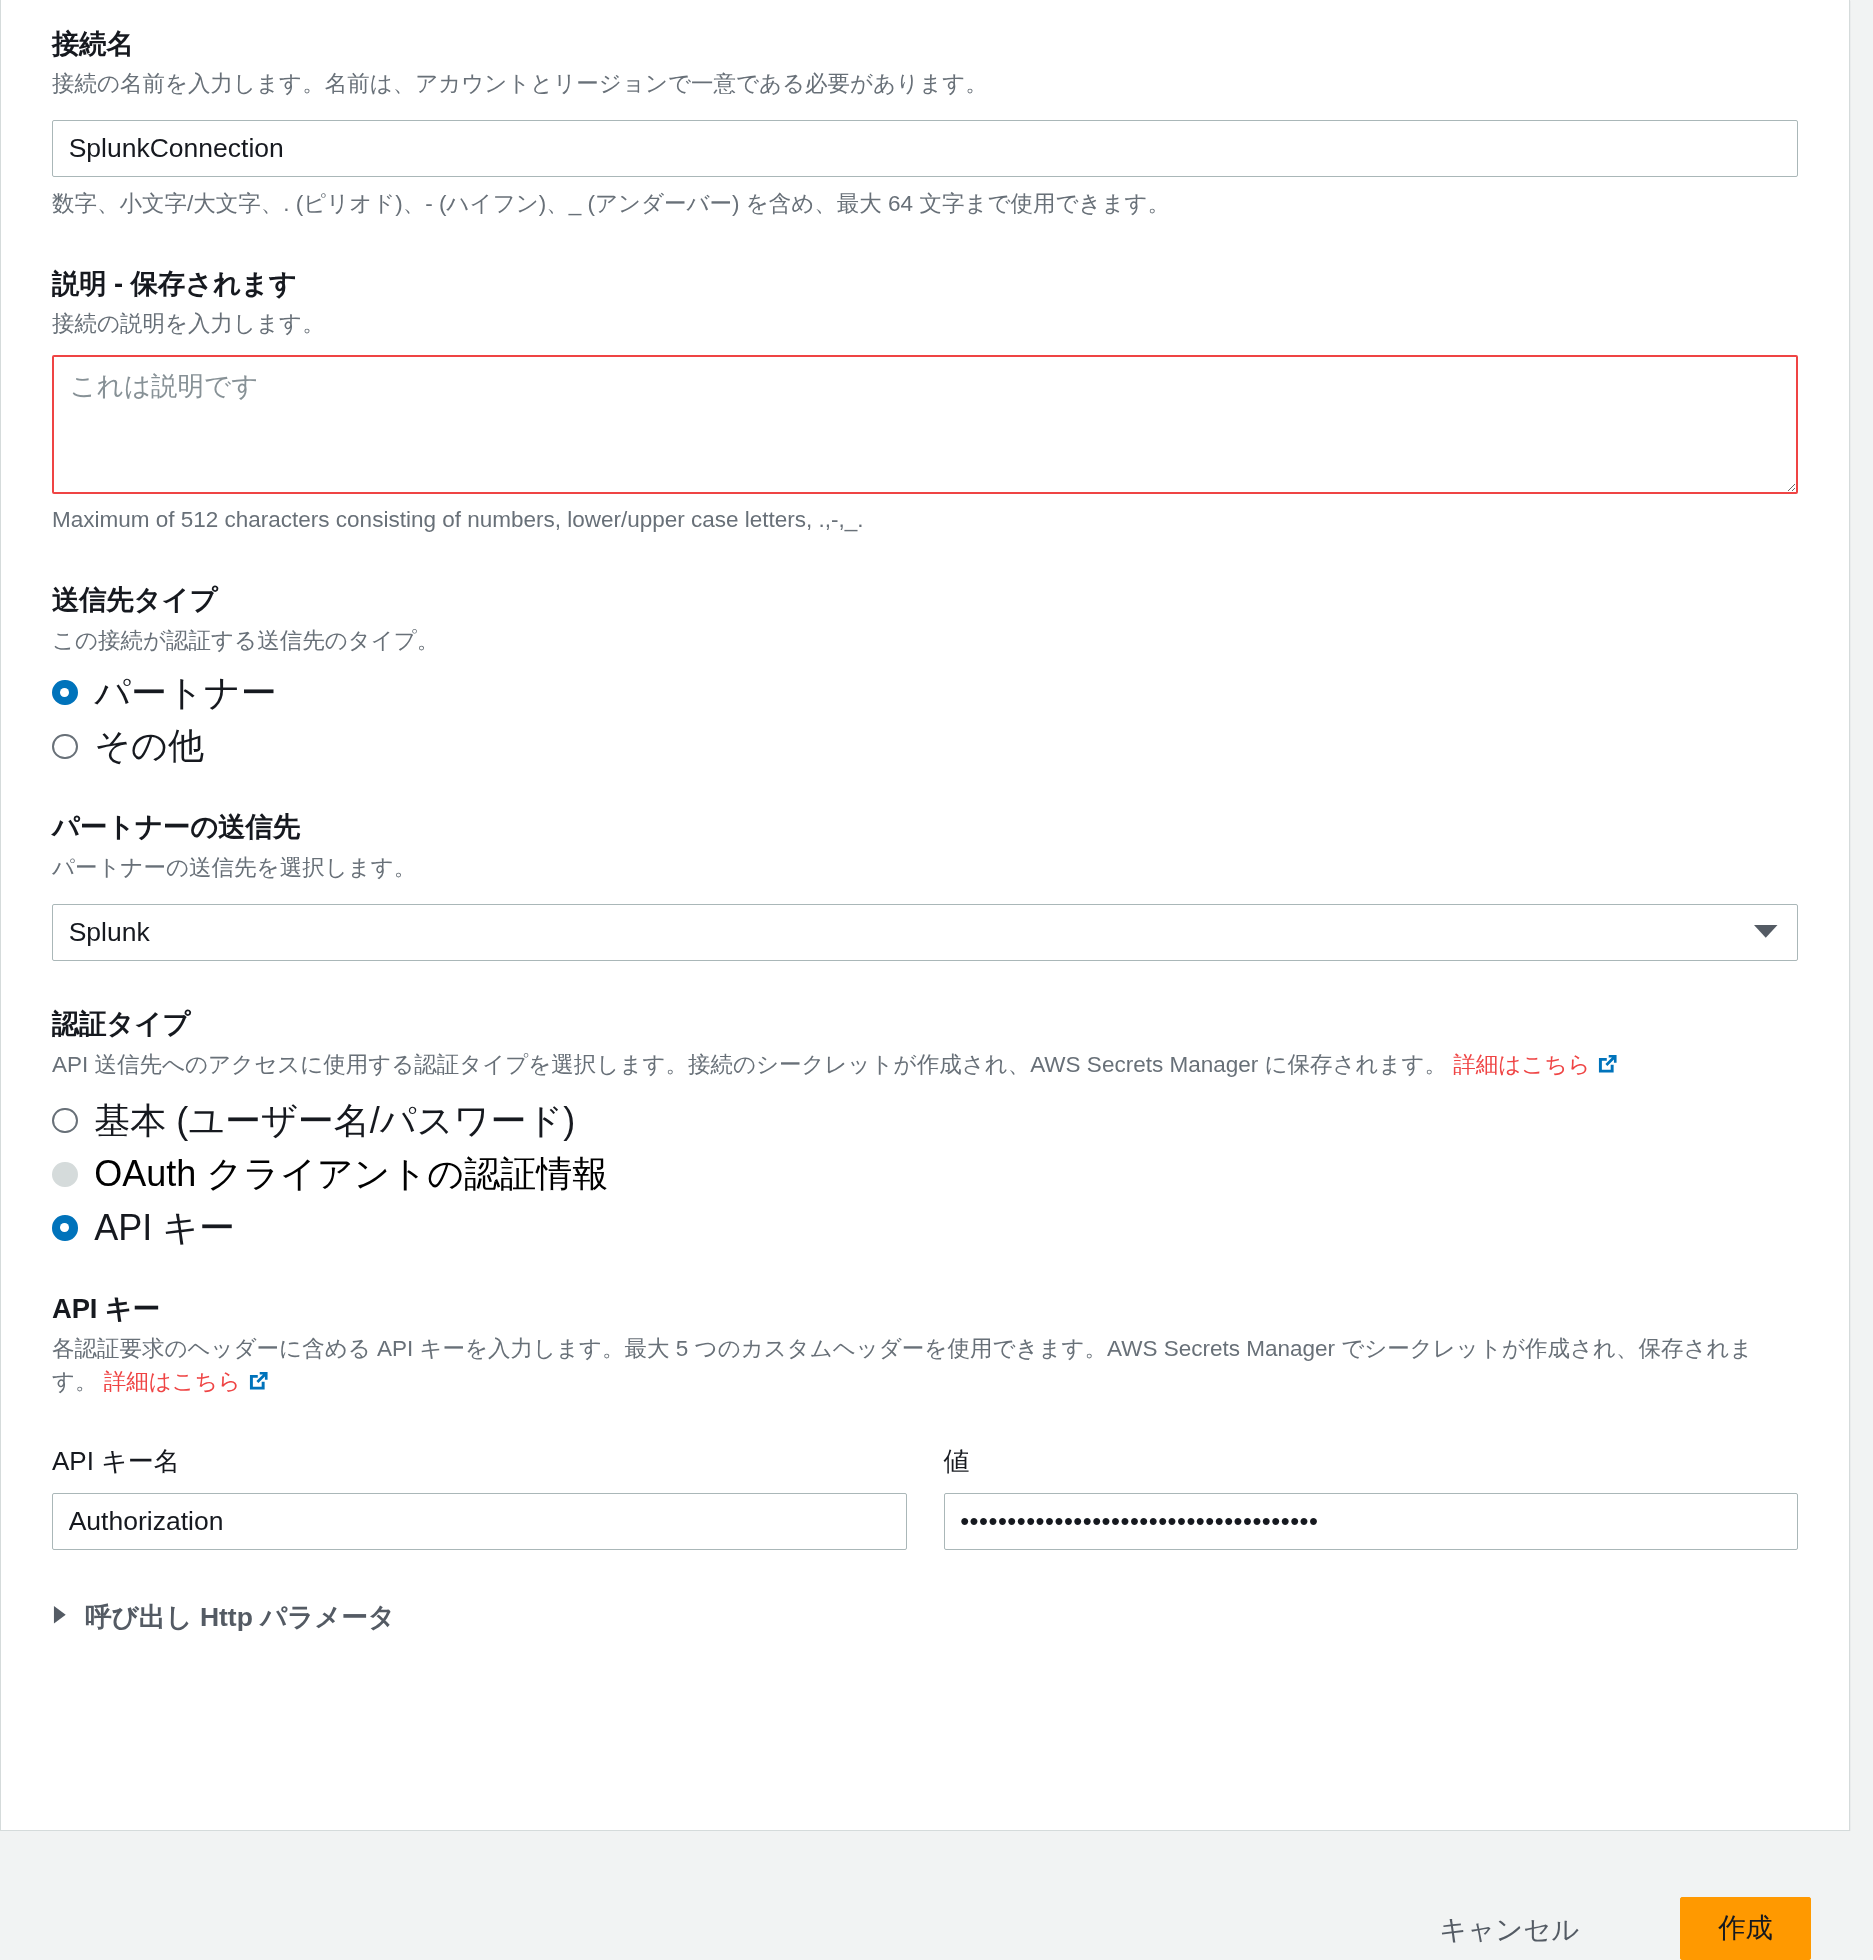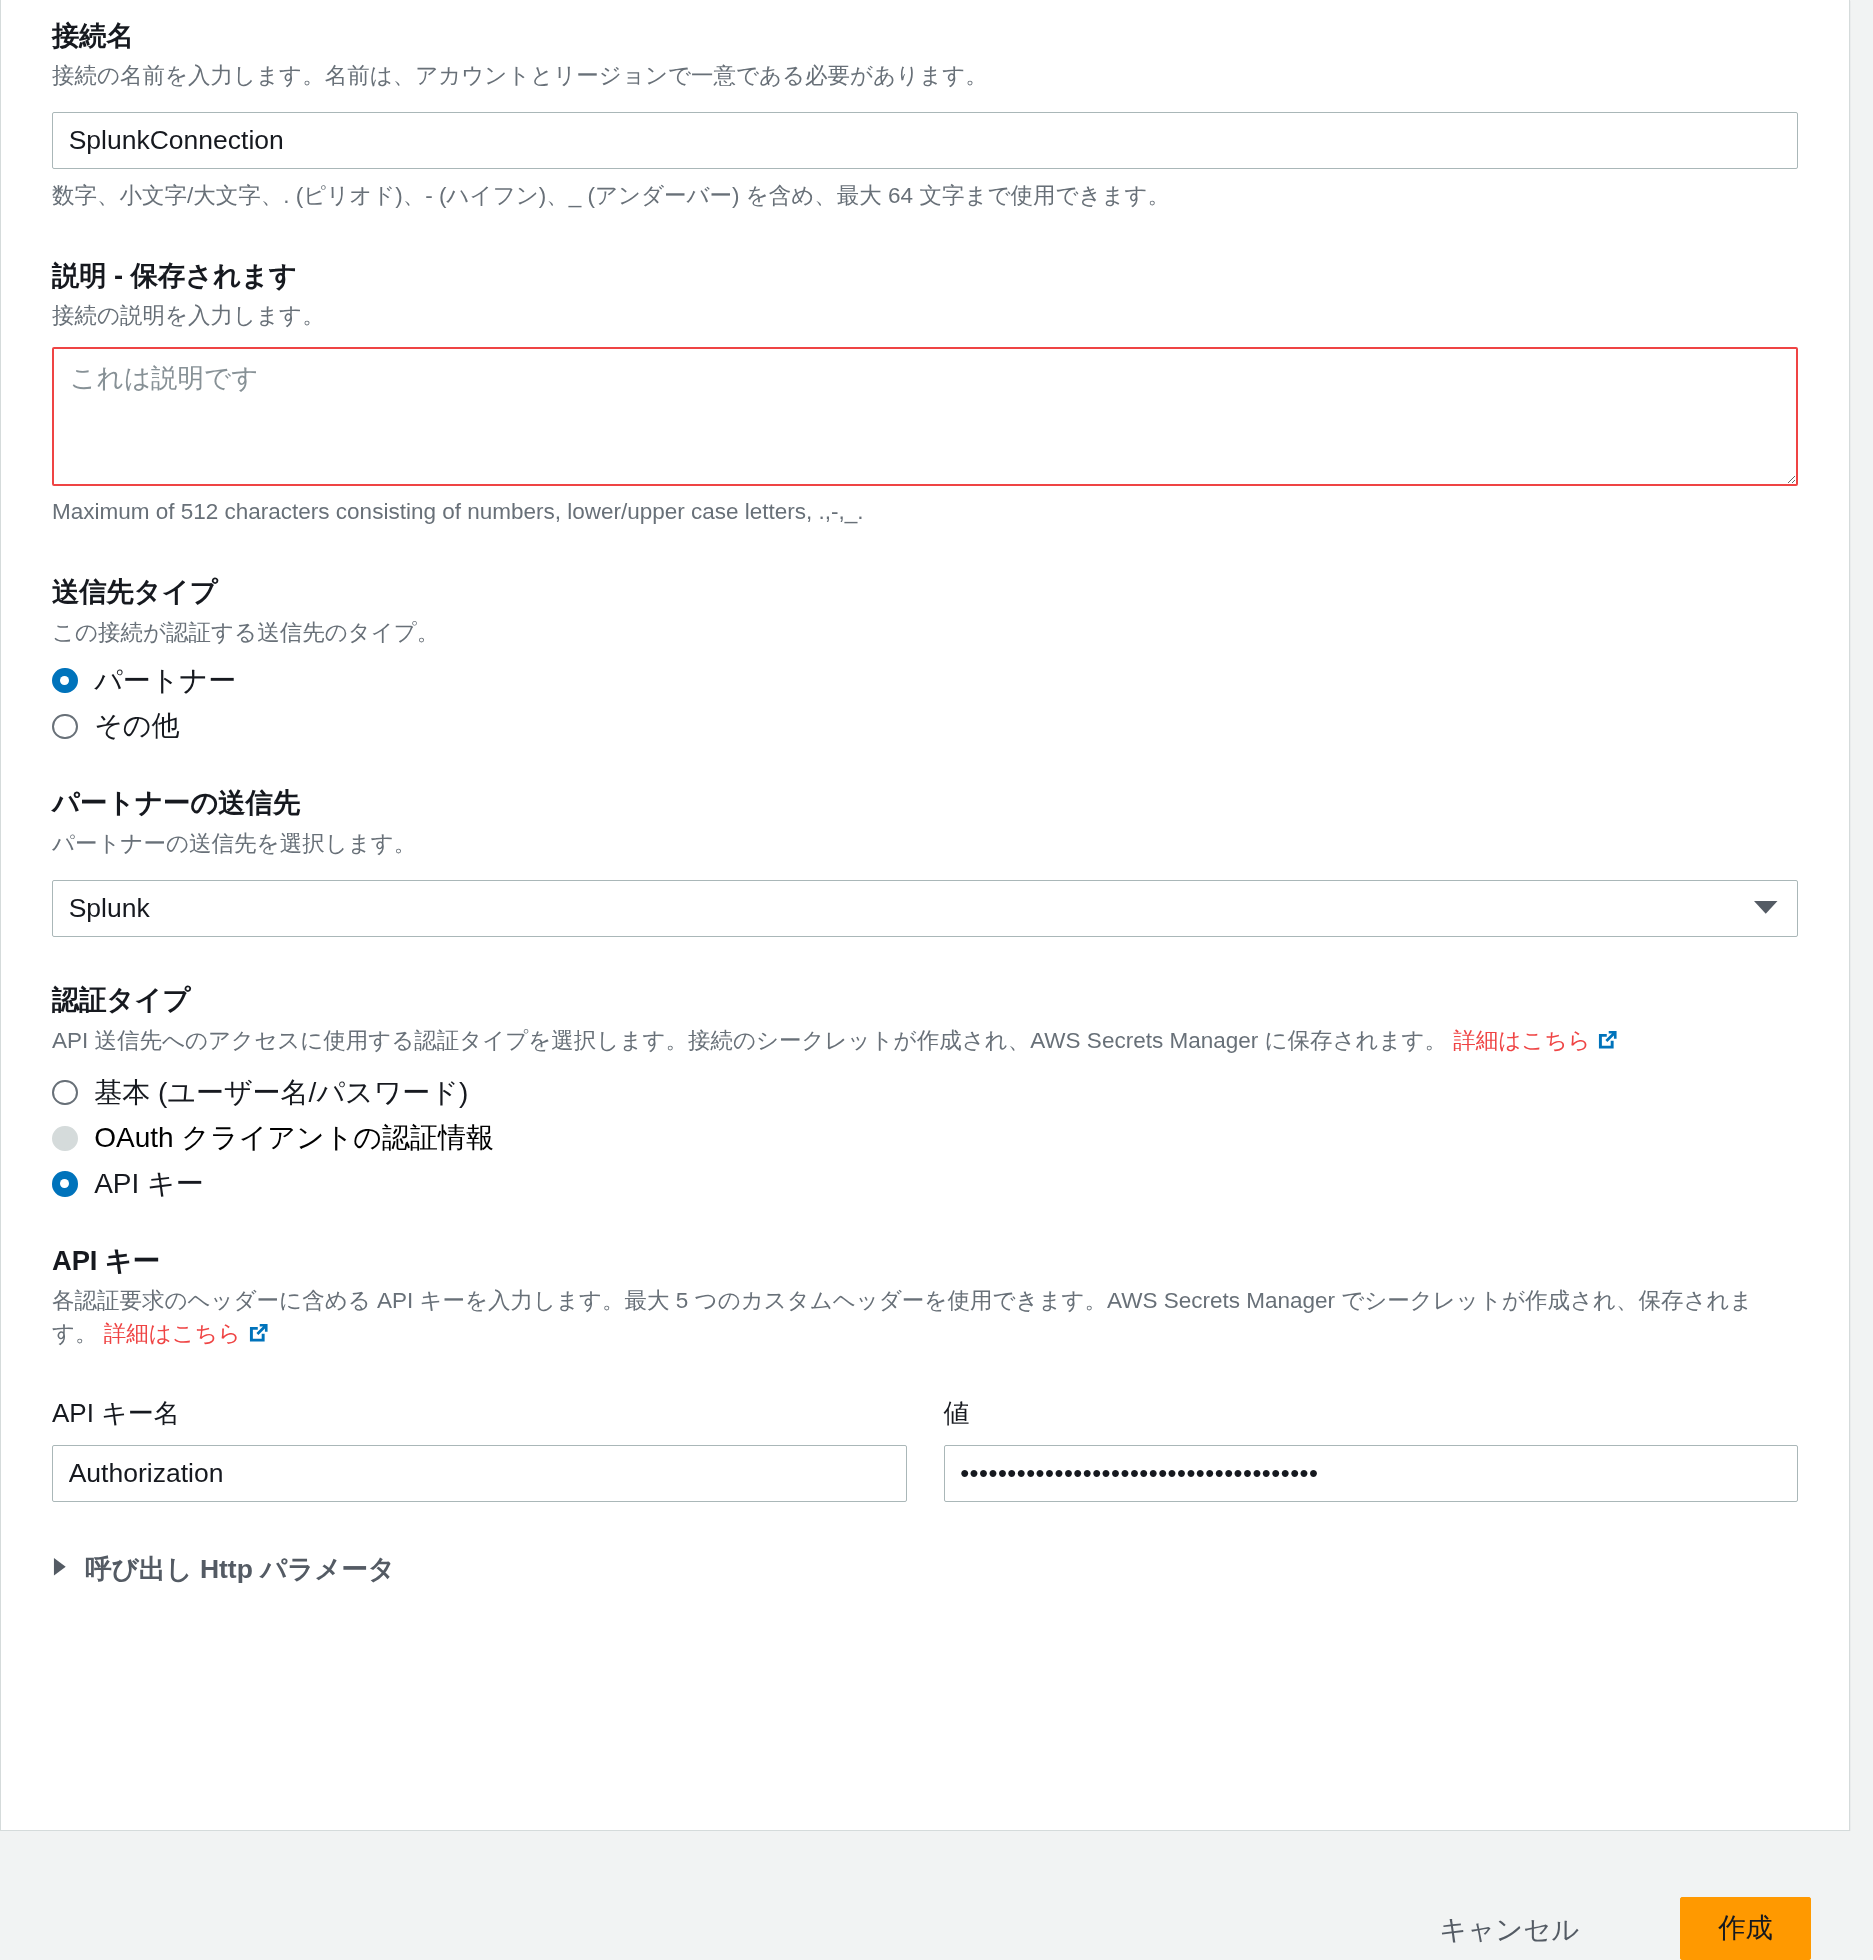--- a/index.html
+++ b/index.html
@@ -22,21 +22,21 @@
     left: 0; top: 0;
     width: 1850px;
     height: 1831px;
     background: #ffffff;
     border: 1px solid #d5dbdb;
     border-left: 1px solid #d5dbdb;
     border-top: none;
     box-shadow: 0 1px 1px 0 rgba(0,28,36,0.18);
   }
   .panel-inner {
-    padding: 0 51px;
+    padding: 8px 51px;
   }
   
   .field-label {
     font-size: 27.4px;
     font-weight: 700;
     color: #16191f;
     line-height: 1.3;
     letter-spacing: -0.1px;
   }
   .field-desc {
@@ -147,21 +147,21 @@
     margin: -4.4px 0 0 -4.4px;
     border-radius: 50%;
     background: #ffffff;
   }
   .radio-mark.disabled {
     border-color: #d5dbdb;
     background: #d5dbdb;
   }
   .radio-label {
     margin-left: 16.7px;
-    font-size: 28px;
+    font-size: 36px;
     color: #16191f;
     line-height: 1;
   }
   .radio-label.disabled { color: #000000; }
   
   .kv-grid {
     display: flex;
     gap: 37px;
   }
   .kv-col { flex: 1 1 0; min-width: 0; }

